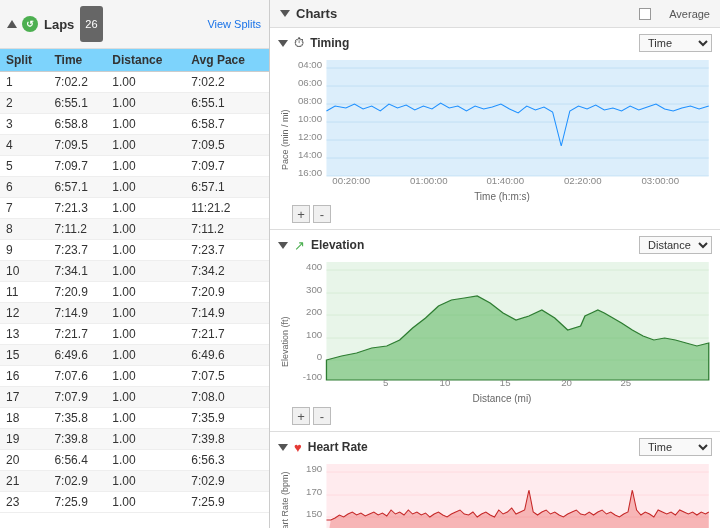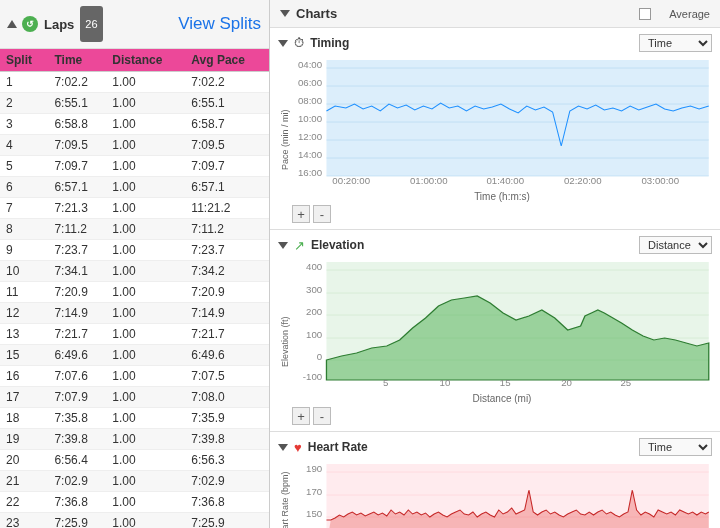--- a/index.html
+++ b/index.html
@@ -44,38 +44,38 @@
     .laps-title {
       font-weight: bold; font-size: 13px; color: #333;
     }
 
     .badge {
       background: #666; color: white; border-radius: 3px;
       padding: 12px 5px; font-size: 11px;
     }
 
     .view-splits-link {
-      margin-left: auto; color: #1a73e8; cursor: pointer; font-size: 17px;
+      margin-left: auto; color: #1a73e8; cursor: pointer; font-size: 11px;
       text-decoration: none;
     }
 
     #laps-table {
       width: 100%;
       border-collapse: collapse;
       font-size: 12px;
       overflow-y: auto;
     }
 
     #laps-scroll {
       overflow-y: auto;
       flex: 1;
     }
 
     #laps-table th {
-      background: #ec4899;
+      background: #7dd3fc;
       padding: 4px 6px;
       text-align: left;
       border-bottom: 1px solid #ccc;
       font-weight: bold;
       color: #333;
       position: sticky; top: 0;
     }
 
     #laps-table td {
       padding: 3px 6px;
@@ -307,26 +307,20 @@
             <td>1.00</td>
             <td>6:56.3</td>
           </tr>
           <tr>
             <td>21</td>
             <td>7:02.9</td>
             <td>1.00</td>
             <td>7:02.9</td>
           </tr>
           <tr>
-            <td>22</td>
-            <td>7:36.8</td>
-            <td>1.00</td>
-            <td>7:36.8</td>
-          </tr>
-          <tr>
             <td>23</td>
             <td>7:25.9</td>
             <td>1.00</td>
             <td>7:25.9</td>
           </tr>
         </tbody>
     </table>
   </div>
 </div>
 

